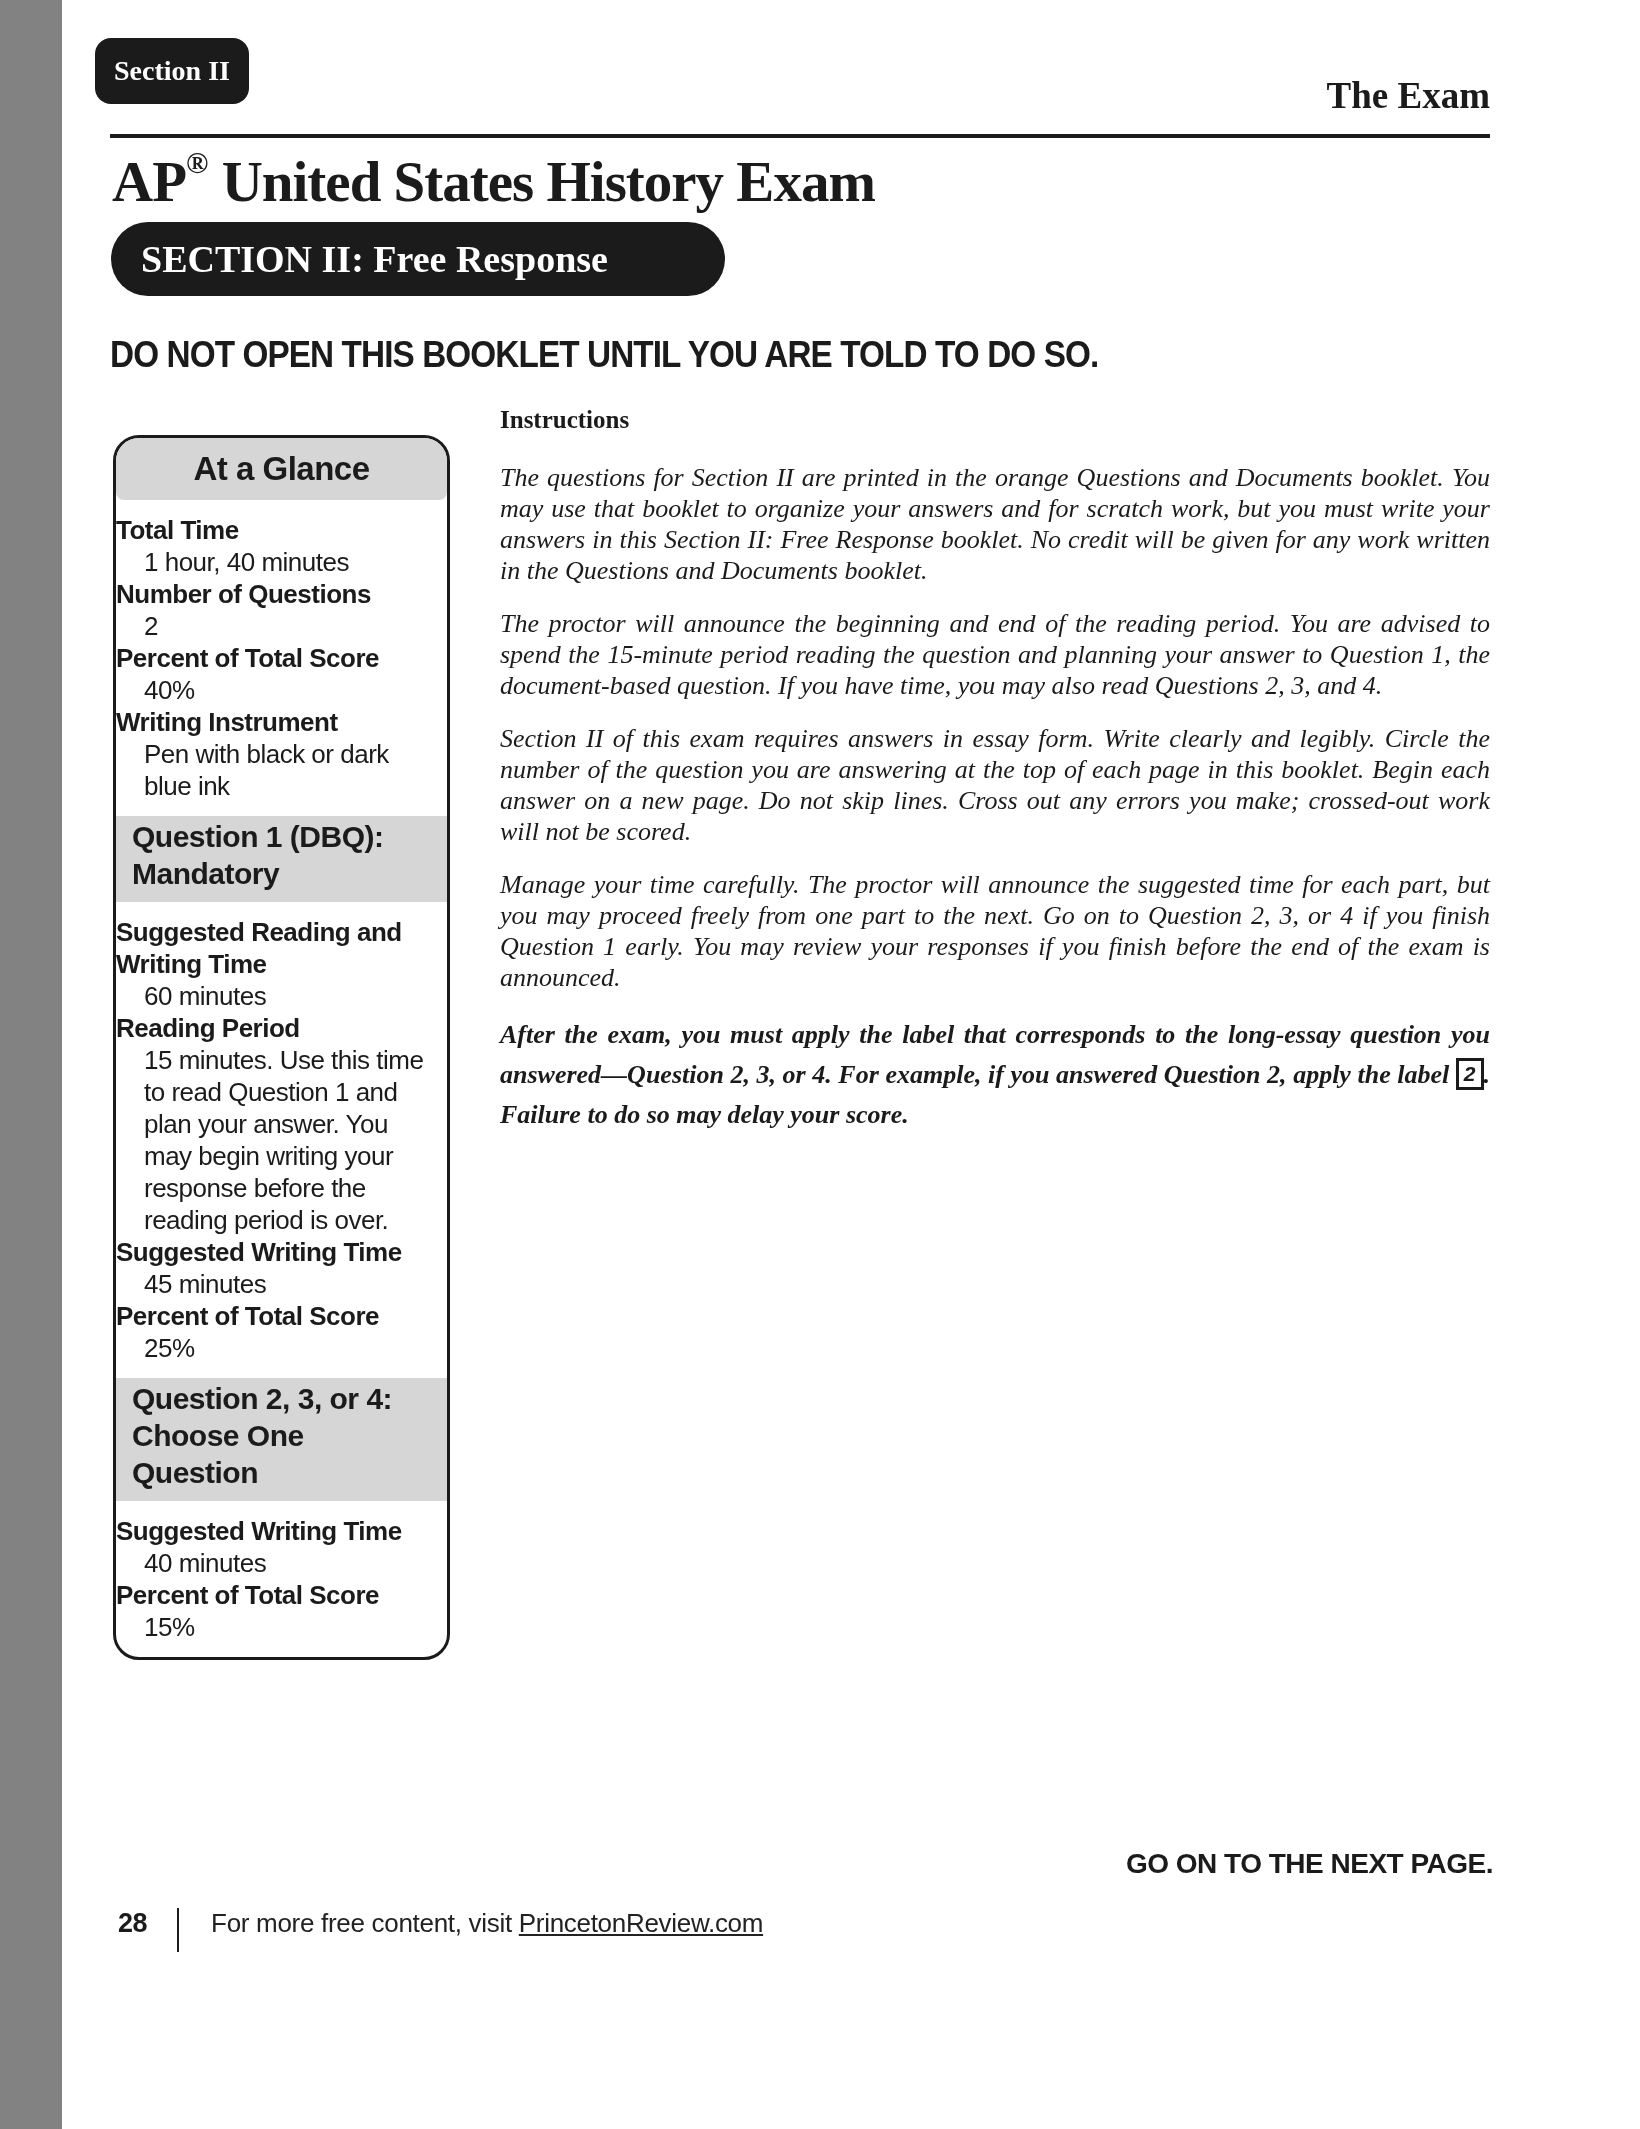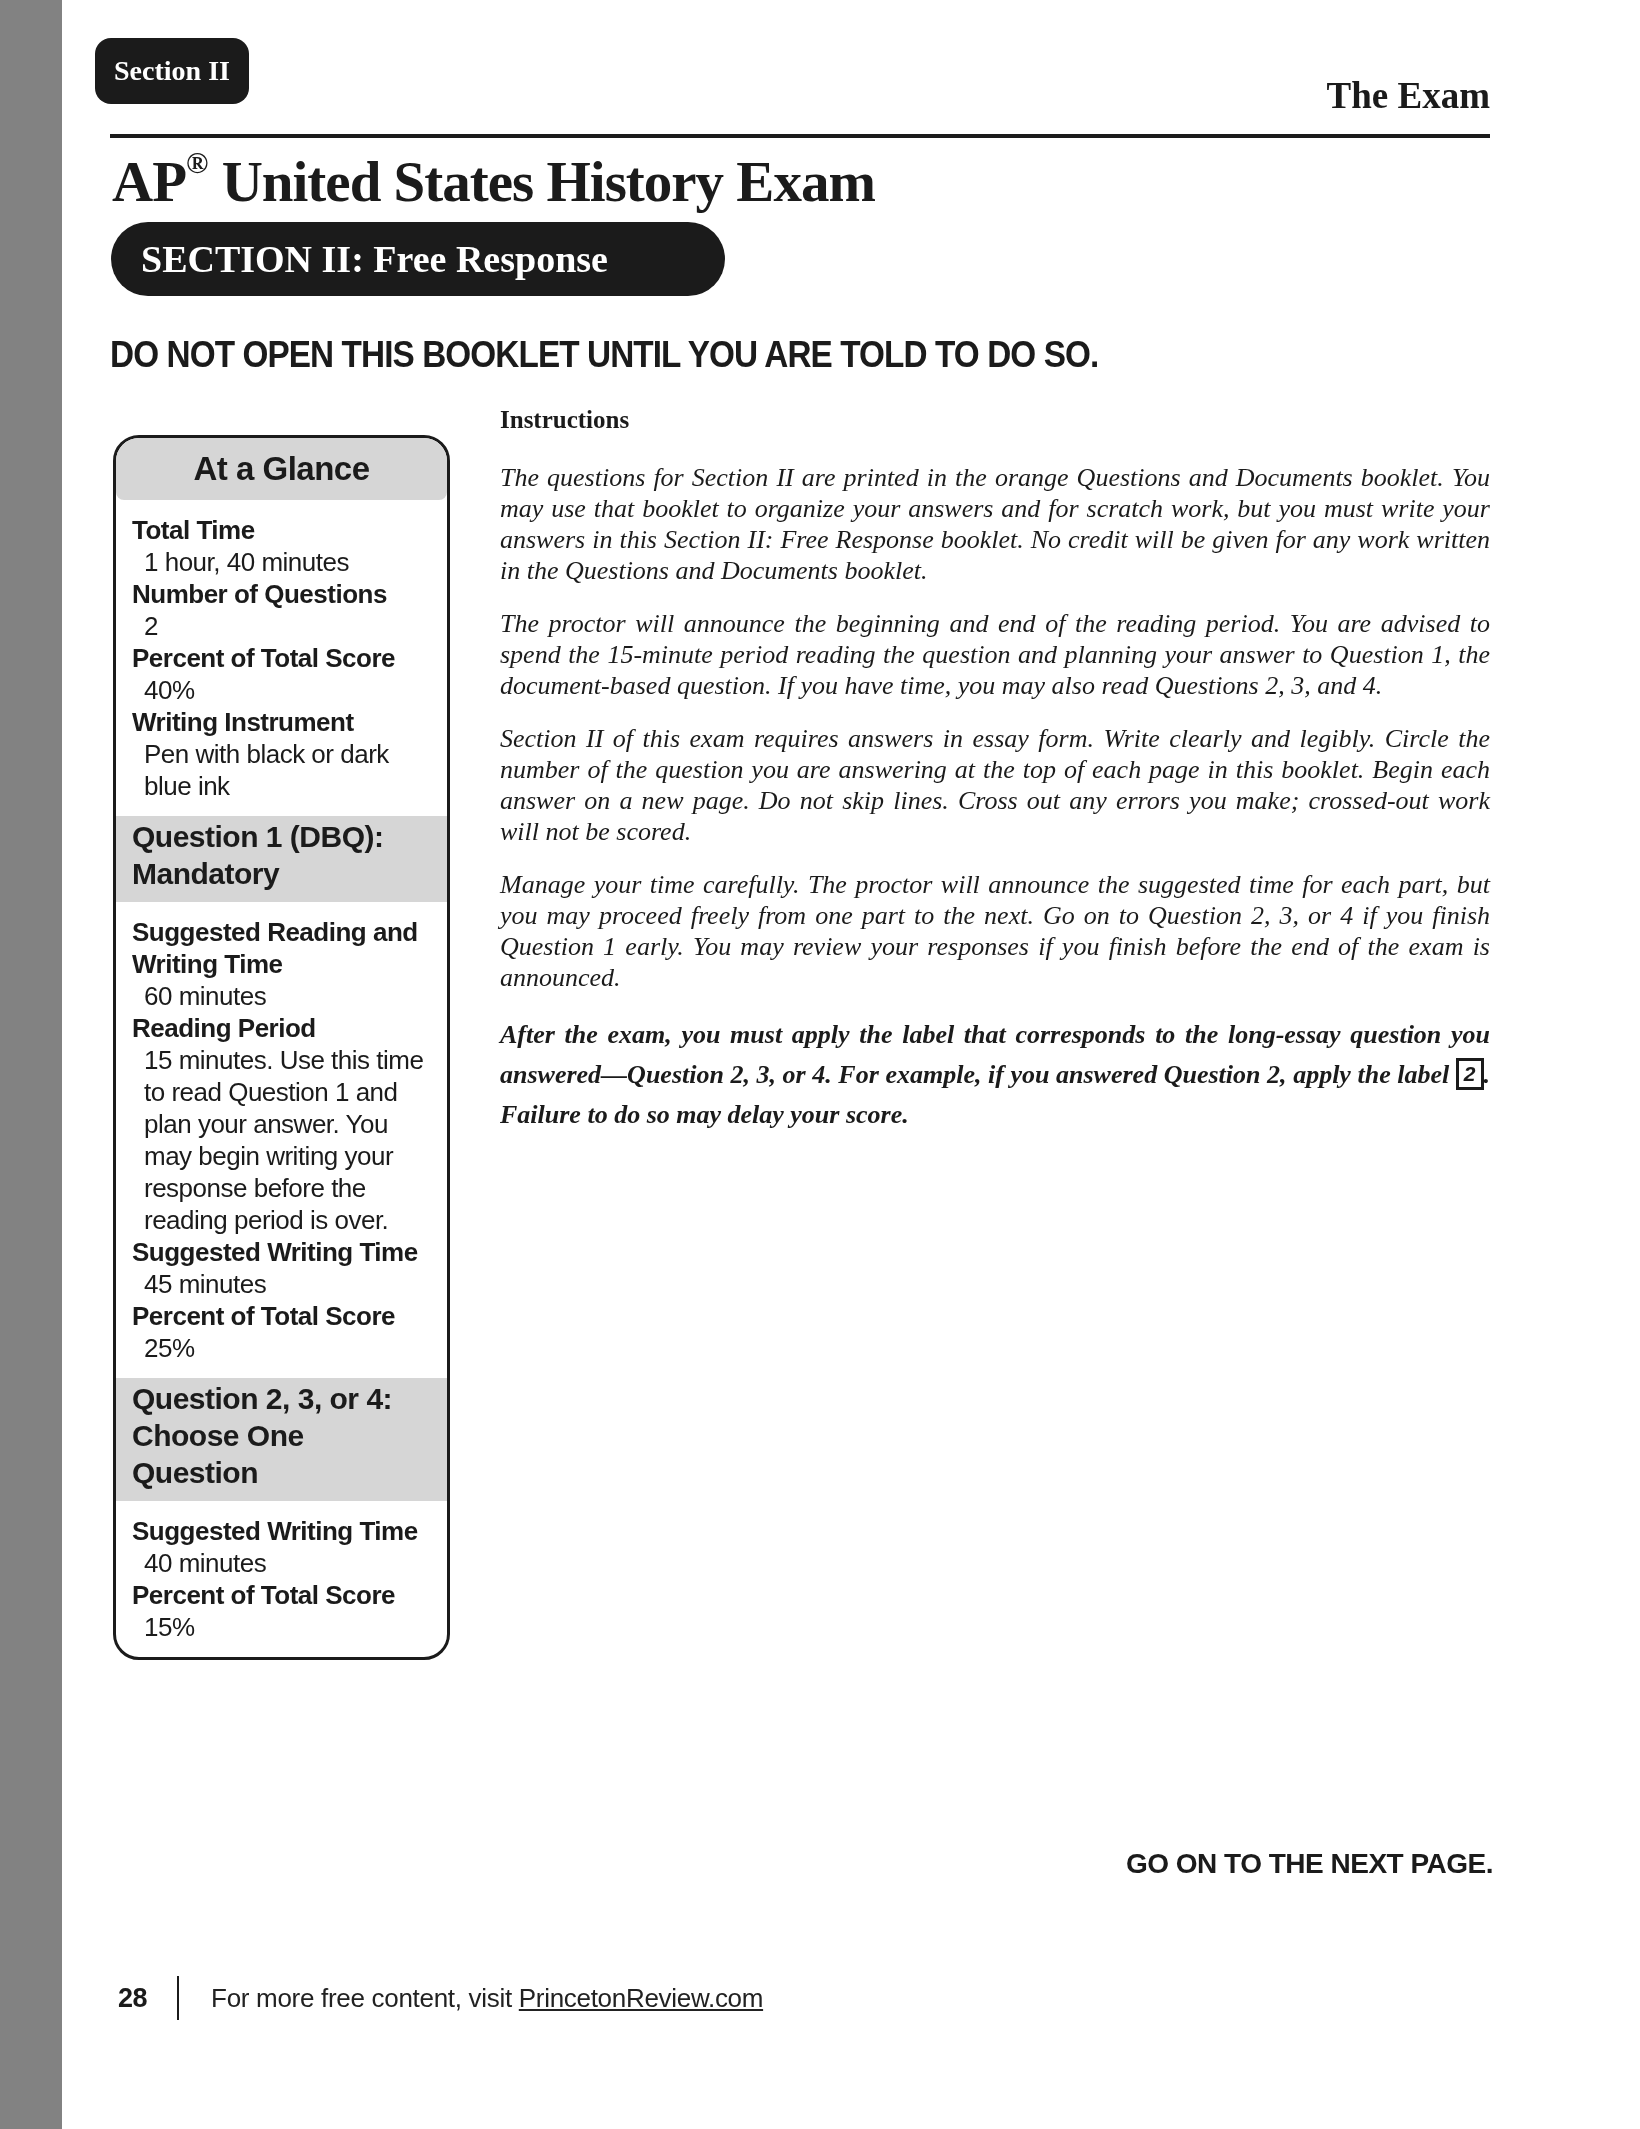--- a/index.html
+++ b/index.html
@@ -31,28 +31,28 @@
   .body-col p.bold-para{font-weight:bold;line-height:40px;}
   .label-box{display:inline-block;border:3px solid #1b1b1b;padding:0 5px;line-height:26px;
         font-family:"Liberation Sans",sans-serif;font-weight:bold;font-size:21px;vertical-align:2px;}
 
   .aag{position:absolute;left:113px;top:435px;width:337px;box-sizing:border-box;
         border:3px solid #1b1b1b;border-radius:26px;overflow:hidden;background:#fff;
         font-family:"Liberation Sans",sans-serif;}
   .aag-header{background:#d6d6d6;height:62px;display:flex;align-items:center;justify-content:center;
         font-weight:bold;font-size:33px;letter-spacing:-0.5px;border-radius:8px;}
   .aag-group{padding:14px 6px 14px 0;}
-  .aag-label{font-weight:bold;font-size:26px;line-height:32px;padding-left:16px;letter-spacing:-0.5px;}
+  .aag-label{font-weight:bold;font-size:26px;line-height:32px;letter-spacing:-0.5px;}
   .aag-value{font-size:26px;line-height:32px;padding-left:28px;letter-spacing:-0.5px;}
   .aag-band{background:#d6d6d6;padding:2px 10px 10px 16px;font-weight:bold;font-size:30px;
         line-height:37px;letter-spacing:-0.5px;}
 
   .go-on{position:absolute;right:147px;top:1808px;font-family:"Liberation Sans",sans-serif;
         font-weight:bold;font-size:28px;letter-spacing:-0.5px;margin-top:40px;}
-  .footer{position:absolute;left:118px;top:1976px;display:flex;align-items:center;
+  .footer{position:absolute;left:118px;top:1908px;display:flex;align-items:flex-start;
         font-family:"Liberation Sans",sans-serif;}
   .footer .page-num{font-weight:bold;font-size:27px;letter-spacing:-0.5px;}
   .footer .sep{width:2px;height:44px;background:#1b1b1b;margin:0 32px 0 30px;}
   .footer .foot-text{font-size:26px;letter-spacing:-0.3px;color:#222;}
   .footer a{color:#222;text-decoration:underline;}
 </style>
 </head>
 <body>
 
 <div class="page">

